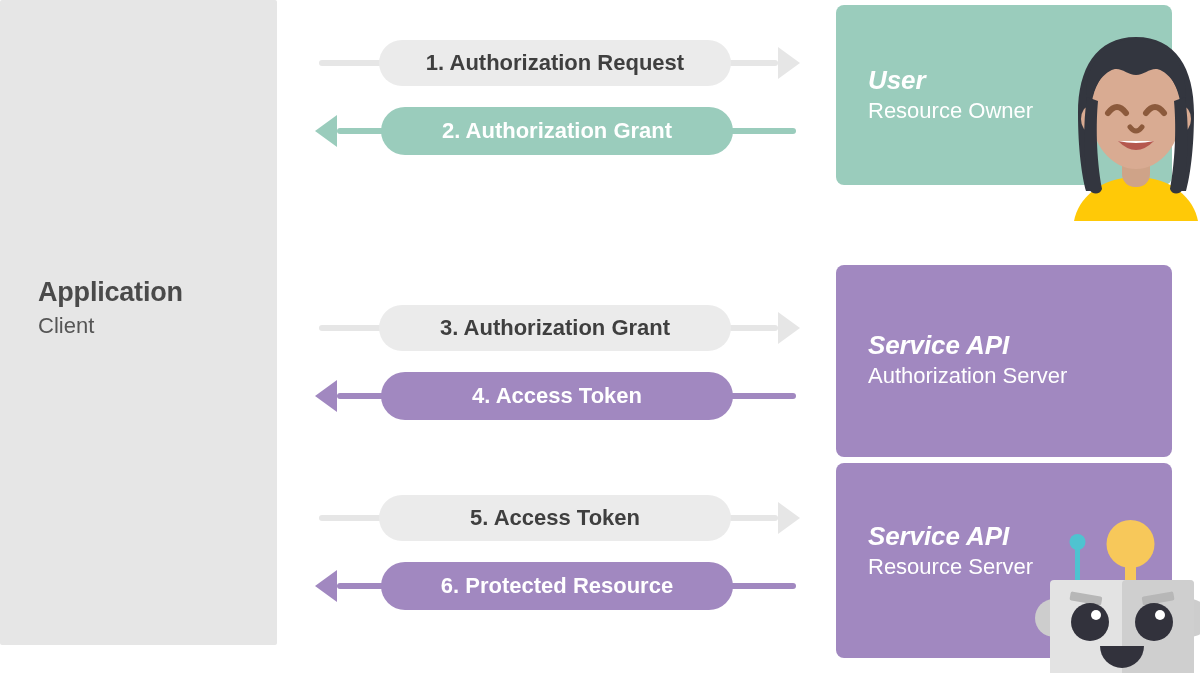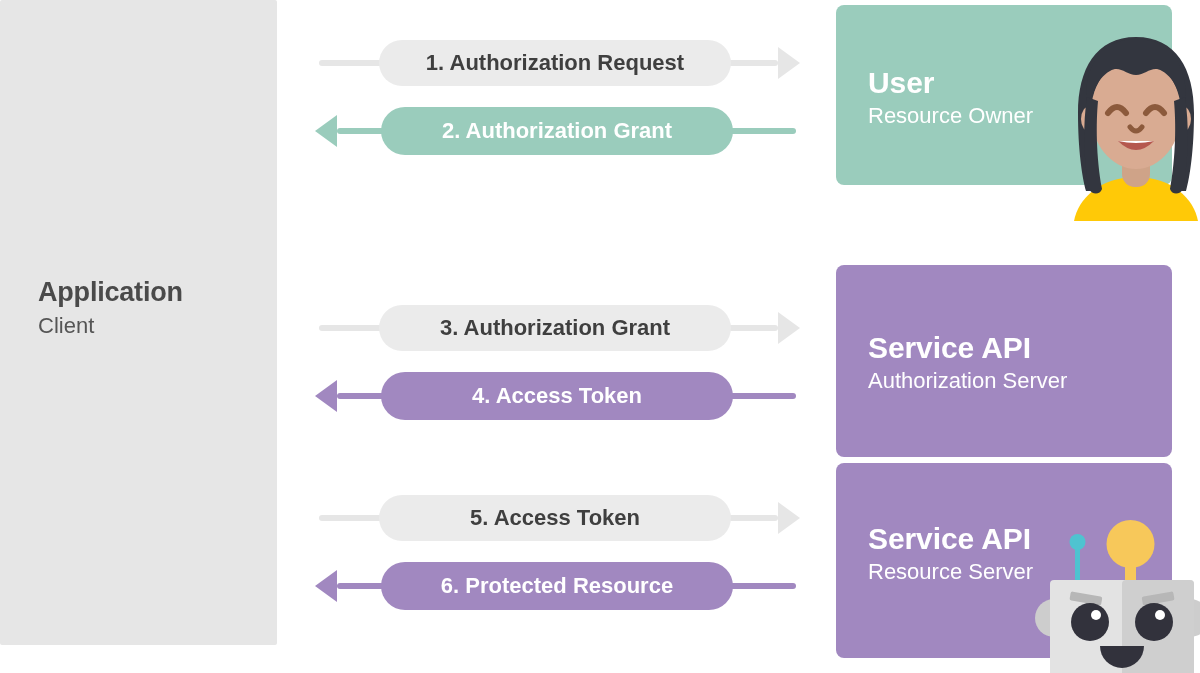--- a/index.html
+++ b/index.html
@@ -152,24 +152,25 @@
     inset: 0;
     border-radius: 8px;
   }
   .card-text {
     position: absolute;
     left: 32px;
     color: #ffffff;
     z-index: 3;
   }
   .card-title {
-    font-size: 30px;
+    font-size: 26px;
     font-weight: bold;
     line-height: 1.2;
     letter-spacing: -0.1px;
+    font-style: italic;
   }
   .card-sub {
     font-size: 22px;
     line-height: 1.25;
     margin-top: 1px;
   }
 
   #card-user { top: 5px; height: 180px; }
   #card-user .card-bg { background: #9ACCBC; }
   #card-user .card-text { top: 60px; }

